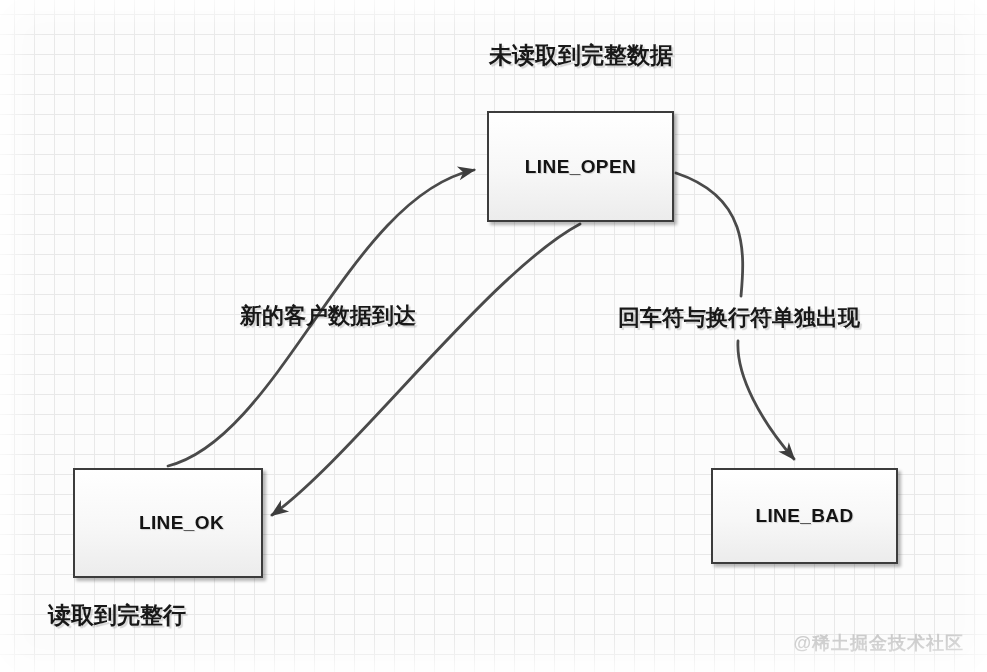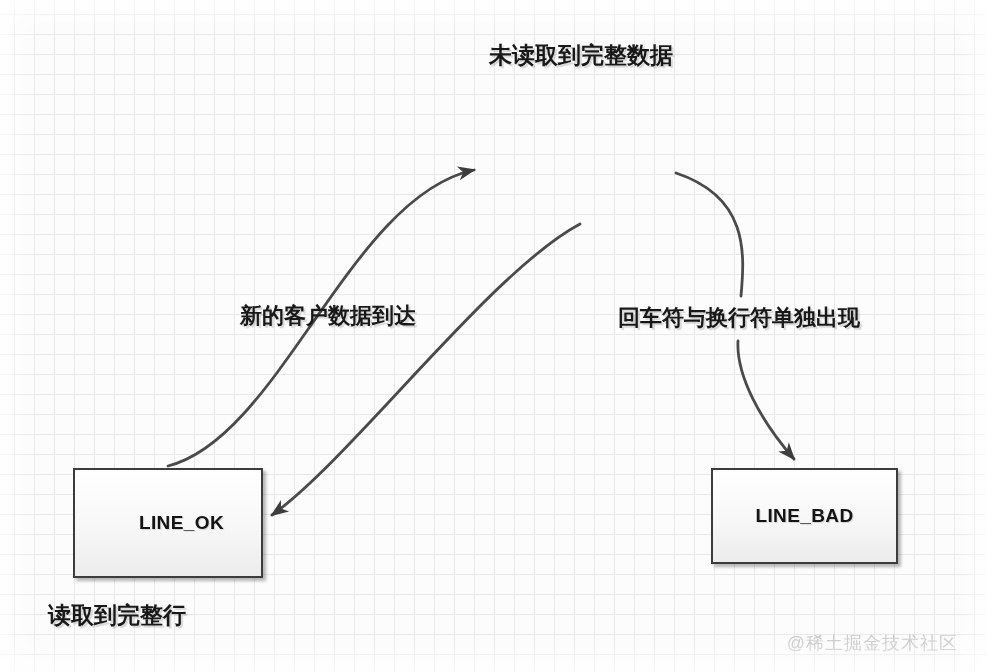--- a/index.html
+++ b/index.html
@@ -37,43 +37,46 @@
   .note{
     position:absolute;z-index:3;white-space:nowrap;
     font-family:"Liberation Serif","DejaVu Serif",serif;
     font-weight:bold;color:#181818;
     text-shadow:2px 2px 1px rgba(0,0,0,0.15);
   }
   .note.big{font-size:23px;}
   .note.edge-label{font-size:22px;}
   .center{transform:translateX(-50%);}
   .watermark{
-    position:absolute;z-index:4;right:29px;top:631px;
+    position:absolute;z-index:4;right:23px;top:631px;
     font-family:"Liberation Sans",sans-serif;
-    font-size:18px;color:#c9c9c9;font-weight:normal;letter-spacing:1px;
+    font-size:18px;color:#c9c9c9;font-weight:bold;letter-spacing:1px;
     white-space:nowrap;
   }
 </style>
 </head>
 <body>
 
 <div class="canvas">
 
   <svg class="edges" width="987" height="672" viewBox="0 0 987 672">
     <defs>
       <marker id="ah" markerUnits="userSpaceOnUse" markerWidth="20" markerHeight="16" refX="17" refY="8" orient="auto">
         <path d="M1,1 L19,8 L1,15 L6,8 Z" fill="#3d3d3d"></path>
       </marker>
     </defs>
     <path class="edge" d="M 168 466 C 280 438, 350 196, 474 170" marker-end="url(#ah)"></path>
     <path class="edge" d="M 580 224 C 490 272, 352 458, 272 515" marker-end="url(#ah)"></path>
     <path class="edge" d="M 676 173 C 748 197, 745 252, 741 296"></path>
     <path class="edge" d="M 738 341 C 736 376, 761 421, 794 459" marker-end="url(#ah)"></path>
   </svg>
 
+  <div class="state" style="left:487px;top:111px;width:187px;height:111px;">
+    <span class="state-label">LINE_OPEN</span>
+  </div>
 
   <div class="state" style="left:73px;top:468px;width:190px;height:110px;padding-left:27px;">
     <span class="state-label">LINE_OK</span>
   </div>
 
   <div class="state" style="left:711px;top:468px;width:187px;height:96px;">
     <span class="state-label">LINE_BAD</span>
   </div>
 
   <div class="note edge-label center" style="left:328px;top:301px;">新的客户数据到达</div>

